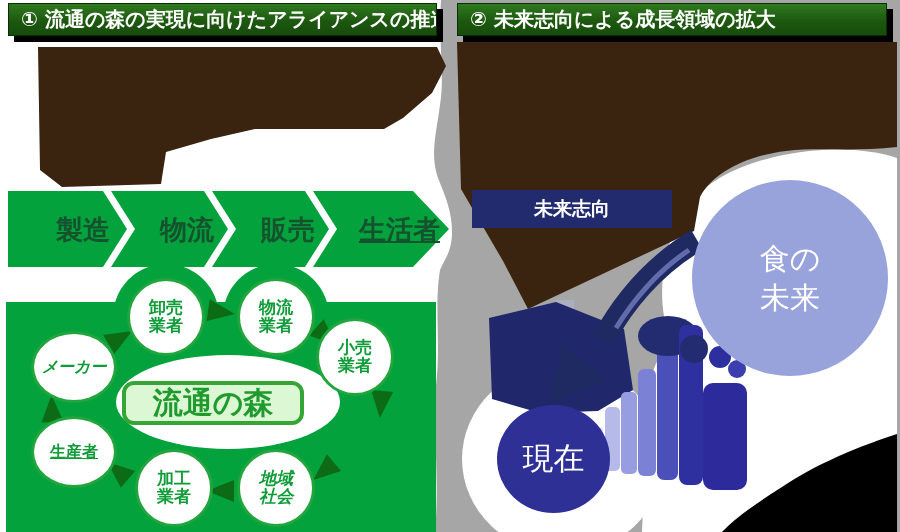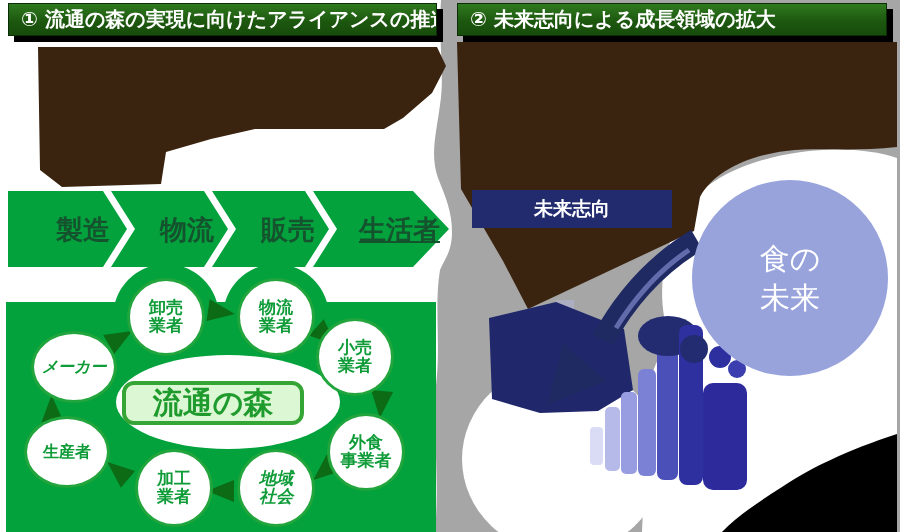--- a/index.html
+++ b/index.html
@@ -38,21 +38,21 @@
   }
   .member span{display:block;}
   .m-maker,.m-producer{width:86px;height:72px;font-size:16px;}
   .m-maker{left:31px;top:331px;font-style:italic;}
   .m-wholesale{left:127px;top:278px;}
   .m-logistics{left:237px;top:278px;}
   .m-retail{left:316px;top:318px;}
   .m-restaurant{left:327px;top:413px;}
   .m-community{left:237px;top:449px;font-style:italic;}
   .m-processor{left:135px;top:449px;}
-  .m-producer{left:24px;top:416px;}
+  .m-producer{left:31px;top:416px;text-decoration:underline;}
 
   .center-box{
     position:absolute;left:122px;top:381px;width:182px;height:44px;box-sizing:border-box;
     background:#dcf7d3;border:4px solid #35a535;border-radius:12px;
     color:#1f9b2e;font-weight:bold;font-size:30px;
     display:flex;align-items:center;justify-content:center;white-space:nowrap;
   }
 
   .mirai-box{
     position:absolute;left:472px;top:190px;width:200px;height:38px;
@@ -168,24 +168,20 @@
     <span>業者</span>
   </div>
   <div class="member m-logistics">
     <span>物流</span>
     <span>業者</span>
   </div>
   <div class="member m-retail">
     <span>小売</span>
     <span>業者</span>
   </div>
-  <div class="member m-restaurant">
-    <span>外食</span>
-    <span>事業者</span>
-  </div>
   <div class="member m-community">
     <span>地域</span>
     <span>社会</span>
   </div>
   <div class="member m-processor">
     <span>加工</span>
     <span>業者</span>
   </div>
   <div class="member m-producer">
     <span>生産者</span>
@@ -194,14 +190,15 @@
 
   <div class="center-box">流通の森</div>
 
   <div class="mirai-box">未来志向</div>
 
   <div class="future-circle">
     <span>食の</span>
     <span>未来</span>
   </div>
 
+  <div class="present-circle">現在</div>
 
 </div>
 
 </body></html>

